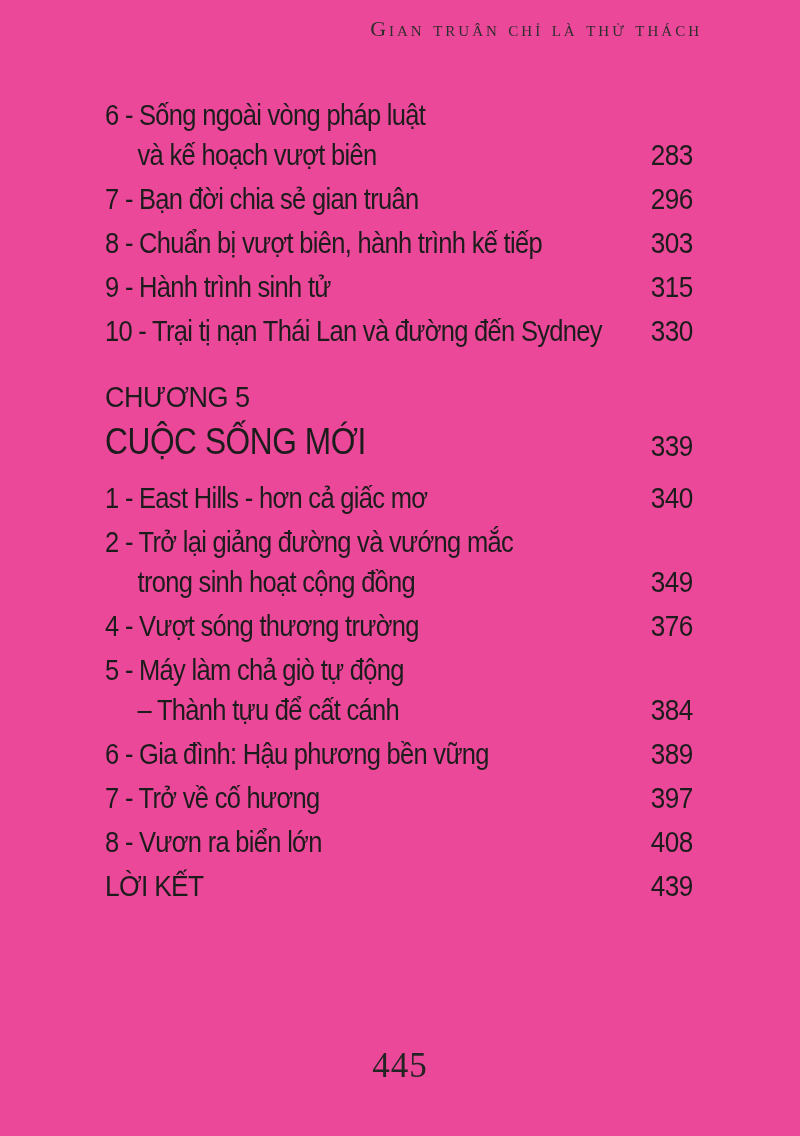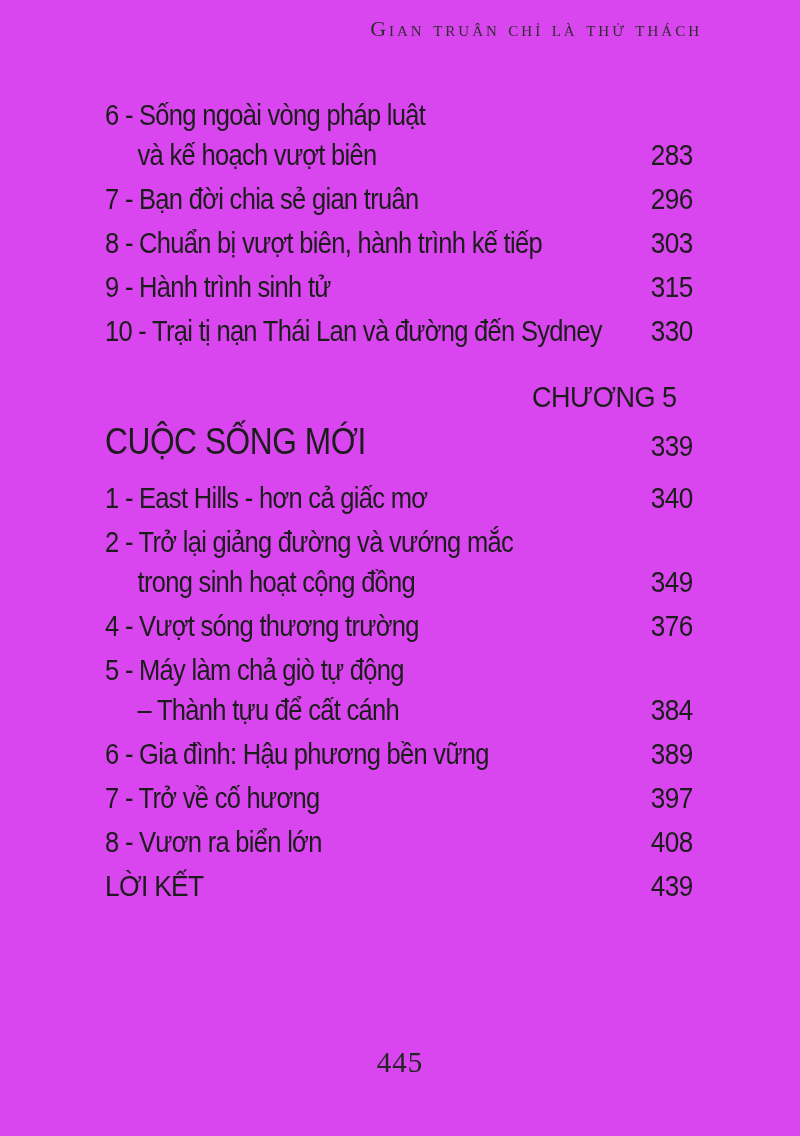--- a/index.html
+++ b/index.html
@@ -4,21 +4,21 @@
 <style>
   html, body { margin: 0; padding: 0; }
   body {
     width: 800px; height: 1136px;
     background: #fcfcfa;
     color: #1c1c1c;
     font-family: "Liberation Sans", sans-serif;
     position: relative;
     overflow: hidden;
   }
-  .scan-page { position: absolute; inset: 0; background: #d946ef; }
+  .scan-page { position: absolute; inset: 0; background: #ec4899; }
 
   .running-head {
     position: absolute;
     top: 16px; right: 98px;
     font-family: "Liberation Serif", serif;
     font-variant: small-caps;
     font-size: 22px;
     letter-spacing: 3px;
     color: #2e2e2e;
   }
@@ -49,21 +49,21 @@
   .pnum {
     flex: 0 0 auto;
     font-size: 29px;
     line-height: 30px;
     letter-spacing: -0.5px;
     transform: scaleX(0.9);
     transform-origin: 100% 100%;
     padding-left: 14px;
   }
 
-  .chapter-label-row { margin-top: 35px; margin-bottom: 10px; justify-content: flex-end; }
+  .chapter-label-row { margin-top: 35px; margin-bottom: 10px; }
   .chapter-label {
     font-size: 30px;
     line-height: 32px;
     letter-spacing: -0.5px;
     transform: scaleX(0.9);
     transform-origin: 0 100%;
   }
   .chapter-title-row { margin-bottom: 22px; }
   .chapter-title {
     font-size: 36px;
@@ -73,21 +73,21 @@
     transform-origin: 0 100%;
     white-space: nowrap;
   }
   .closing-label { font-size: 30px; }
 
   .folio {
     position: absolute;
     top: 1046px; left: 0; right: 0;
     text-align: center;
     font-family: "Liberation Serif", serif;
-    font-size: 29px;
+    font-size: 35px;
     color: #242424;
     letter-spacing: 1px;
   }
 </style>
 </head>
 <body>
 
 <div class="scan-page">
 
   <div class="running-head">Gian truân chỉ là thử thách</div>

